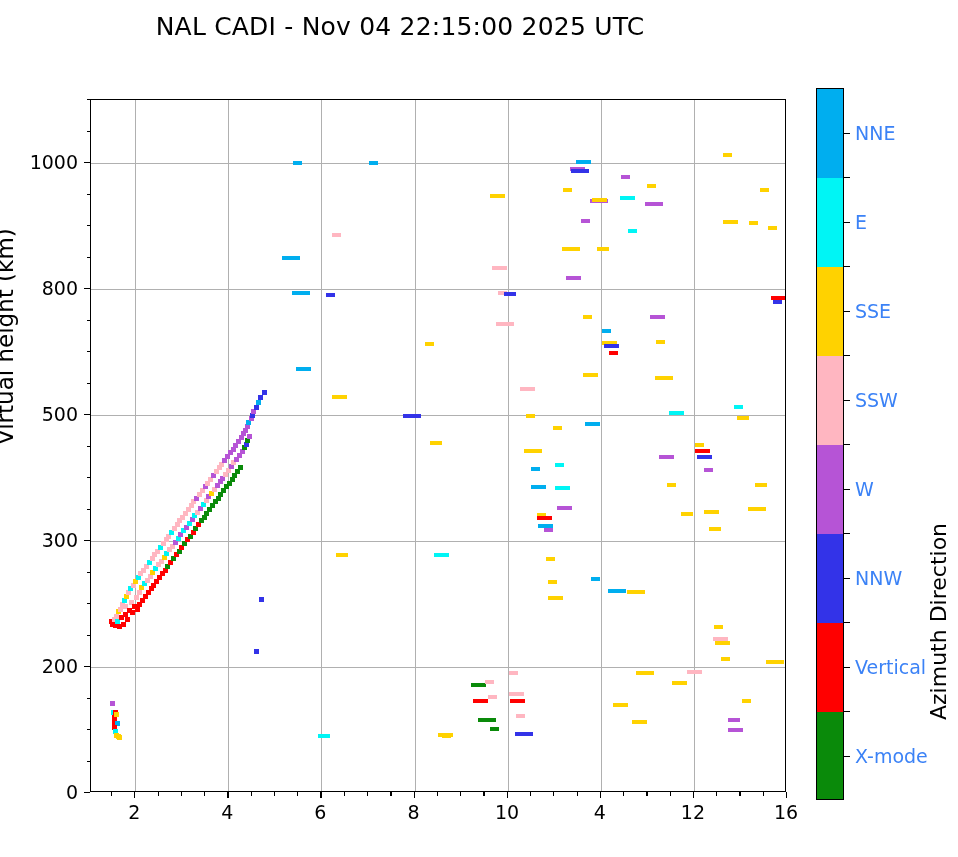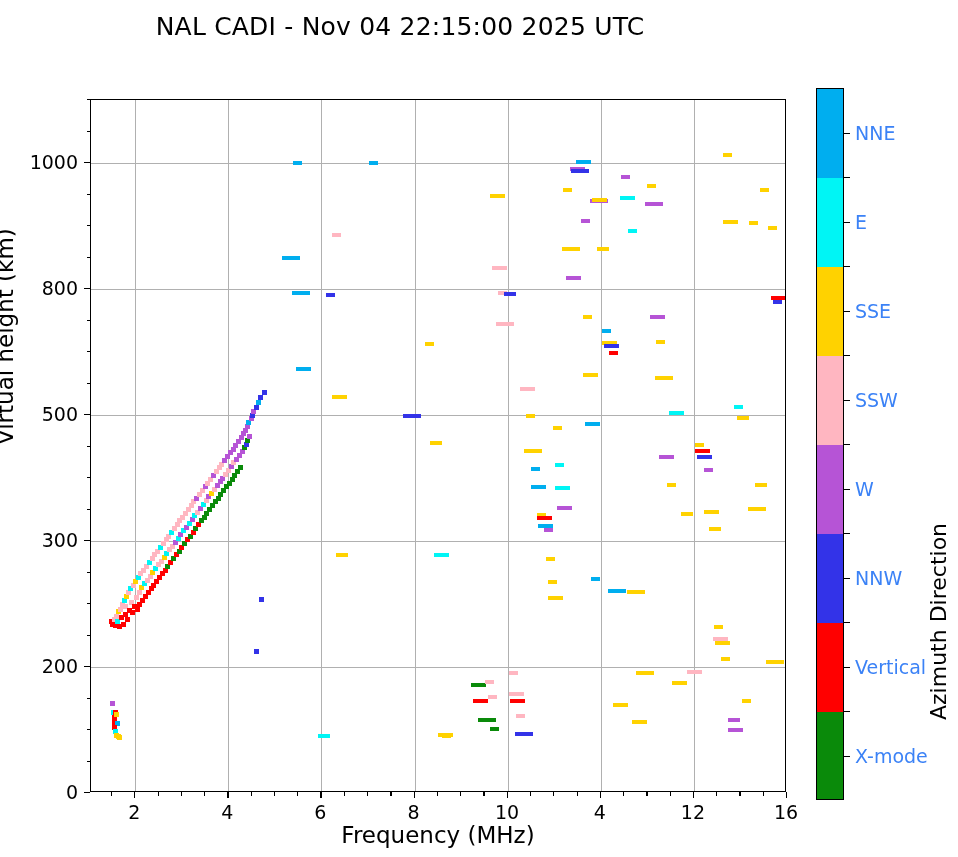--- a/index.html
+++ b/index.html
@@ -474,21 +474,20 @@
       <div class="tick xmaj" style="left: 602.9px;"></div>
       <div class="xlabel-t" style="left: 602.9px;">12</div>
       <div class="tick xmin" style="left: 626.2px;"></div>
       <div class="tick xmin" style="left: 649.4px;"></div>
       <div class="tick xmin" style="left: 672.7px;"></div>
       <div class="tick xmaj" style="left: 696px;"></div>
       <div class="xlabel-t" style="left: 696px;">16</div>
     </div>
 
   <div id="ytitle">Virtual height (km)</div>
-  <div id="xtitle">Frequency (MHz)</div>
 
   <div id="cbar">
       <div class="cseg" style="top: 0px; height: 89.5px; background: rgb(0, 174, 239);"></div>
       <div class="cseg" style="top: 89px; height: 89.5px; background: rgb(0, 245, 245);"></div>
       <div class="cseg" style="top: 178px; height: 89.5px; background: rgb(255, 210, 0);"></div>
       <div class="cseg" style="top: 267px; height: 89.5px; background: rgb(255, 182, 193);"></div>
       <div class="cseg" style="top: 356px; height: 89.5px; background: rgb(182, 84, 214);"></div>
       <div class="cseg" style="top: 445px; height: 89.5px; background: rgb(51, 51, 232);"></div>
       <div class="cseg" style="top: 534px; height: 89.5px; background: rgb(255, 0, 0);"></div>
       <div class="cseg" style="top: 623px; height: 89.5px; background: rgb(10, 138, 10);"></div>

